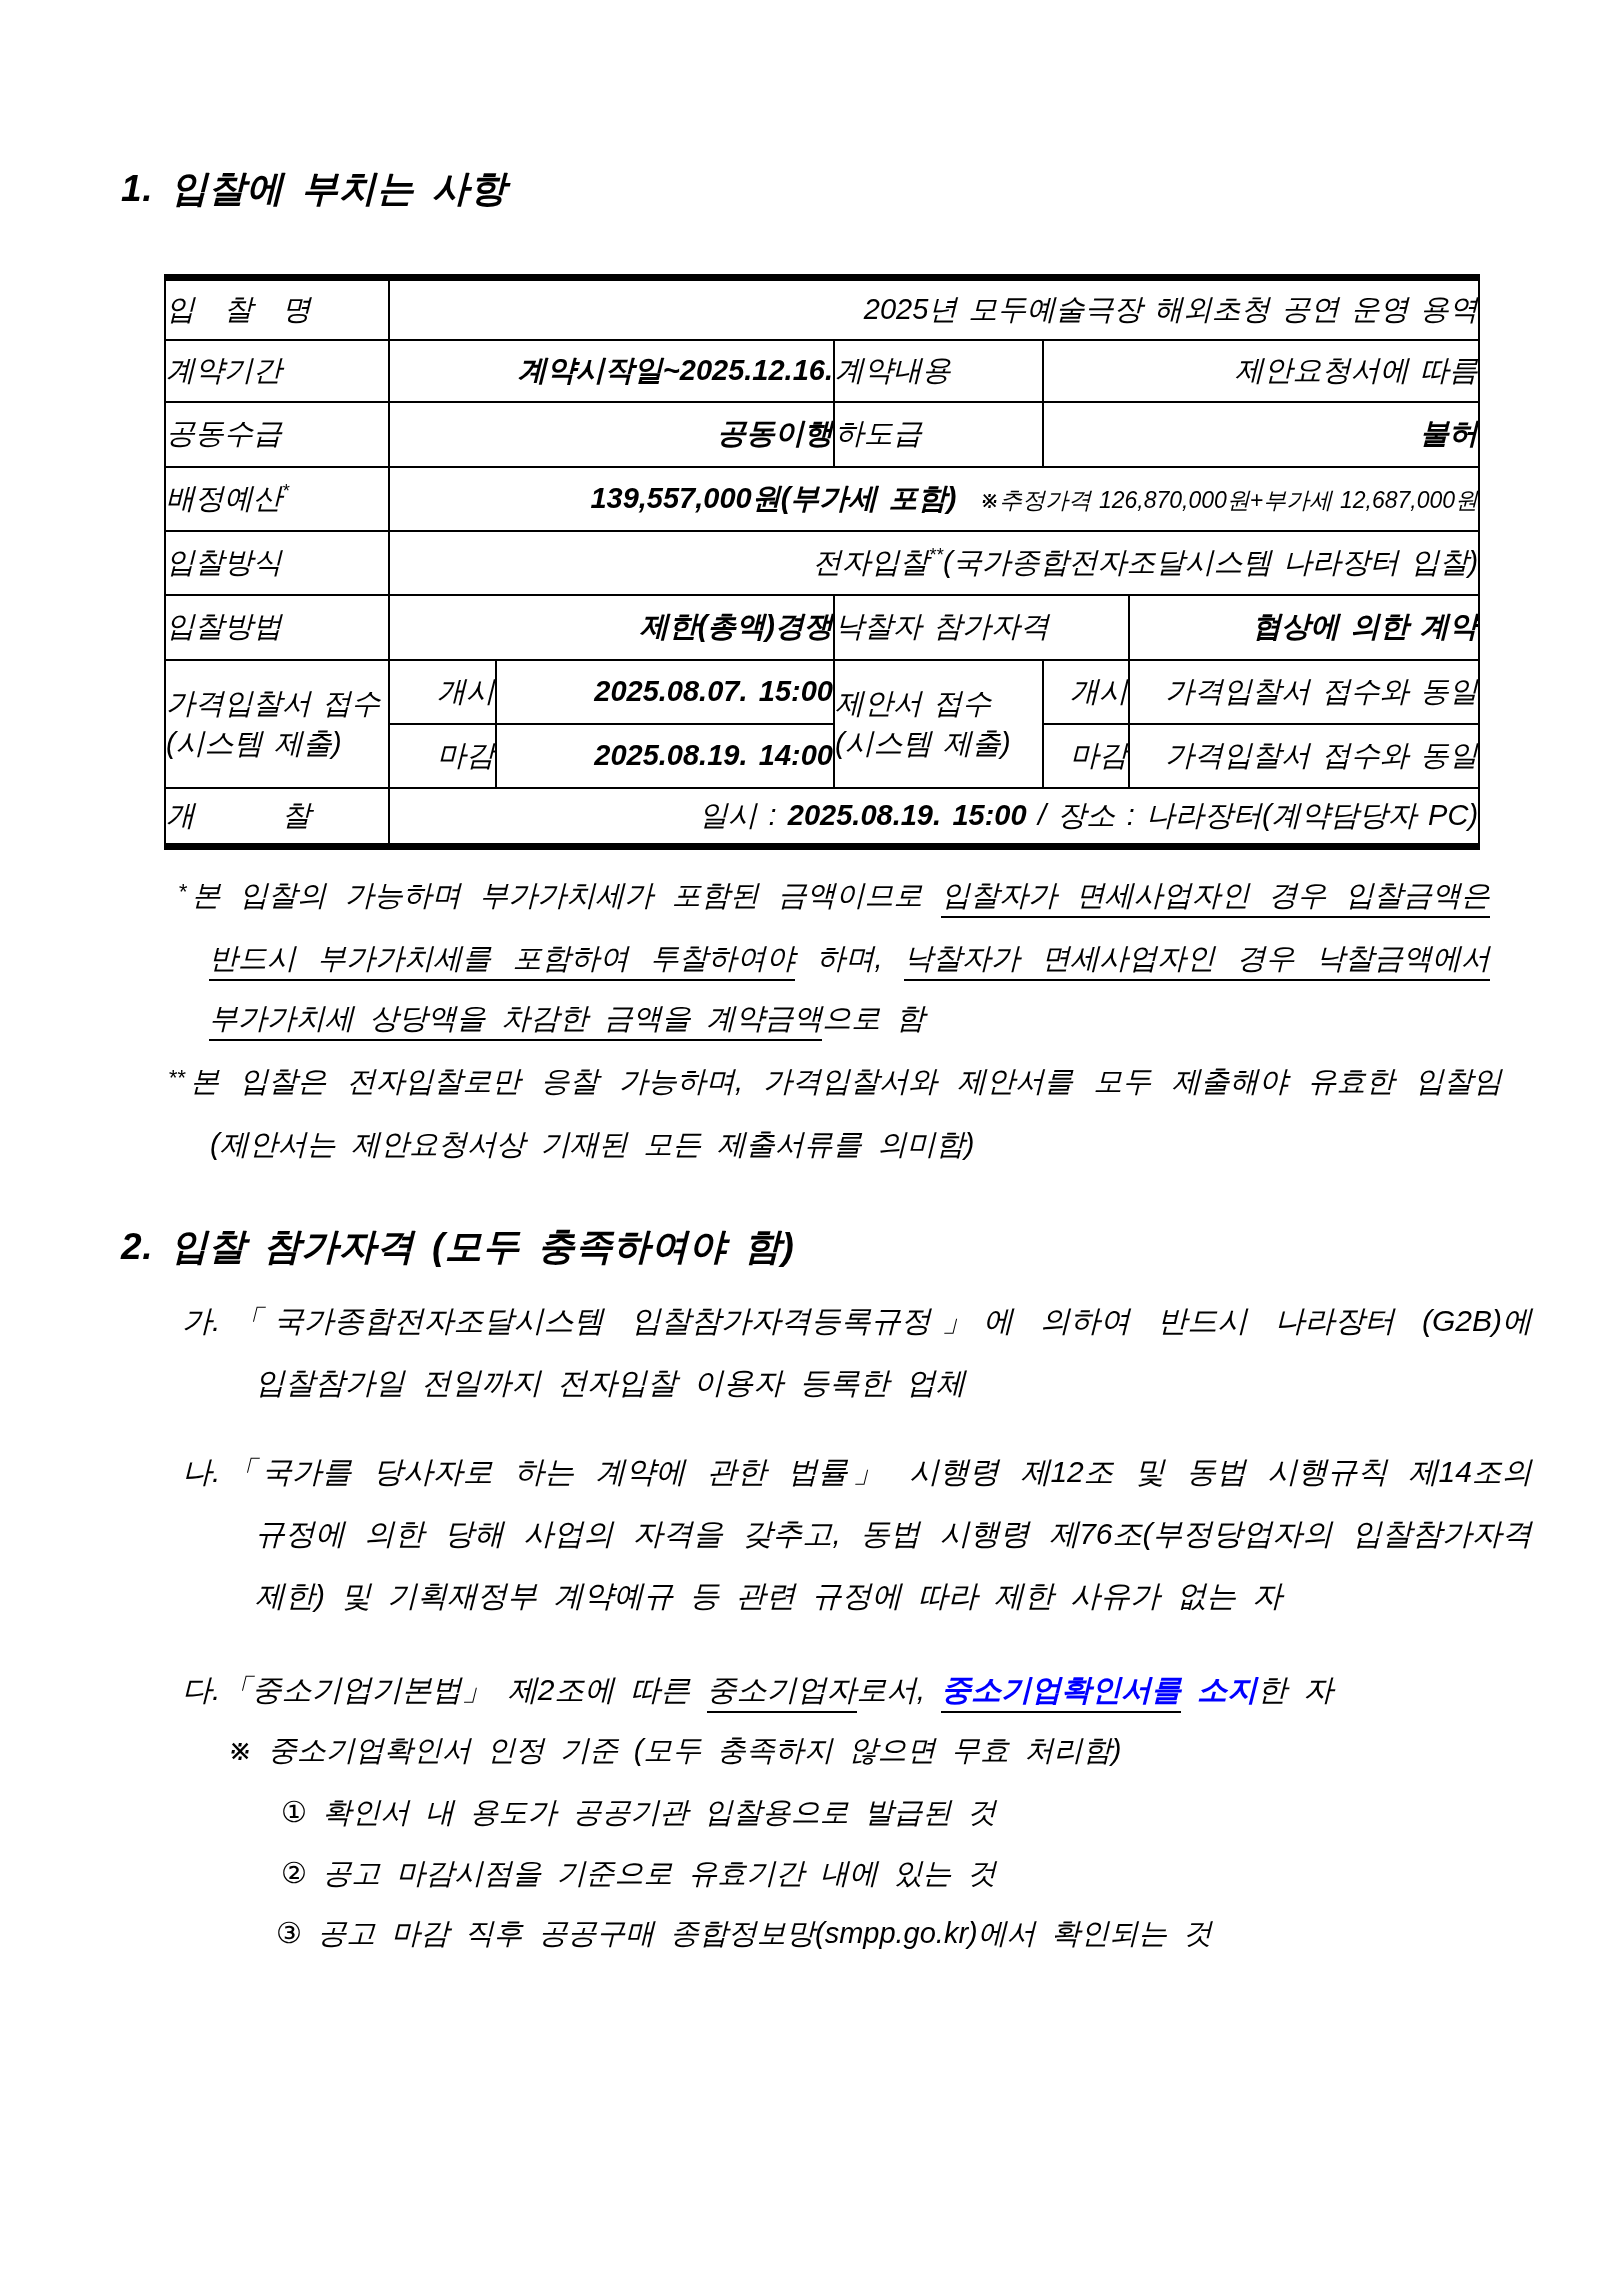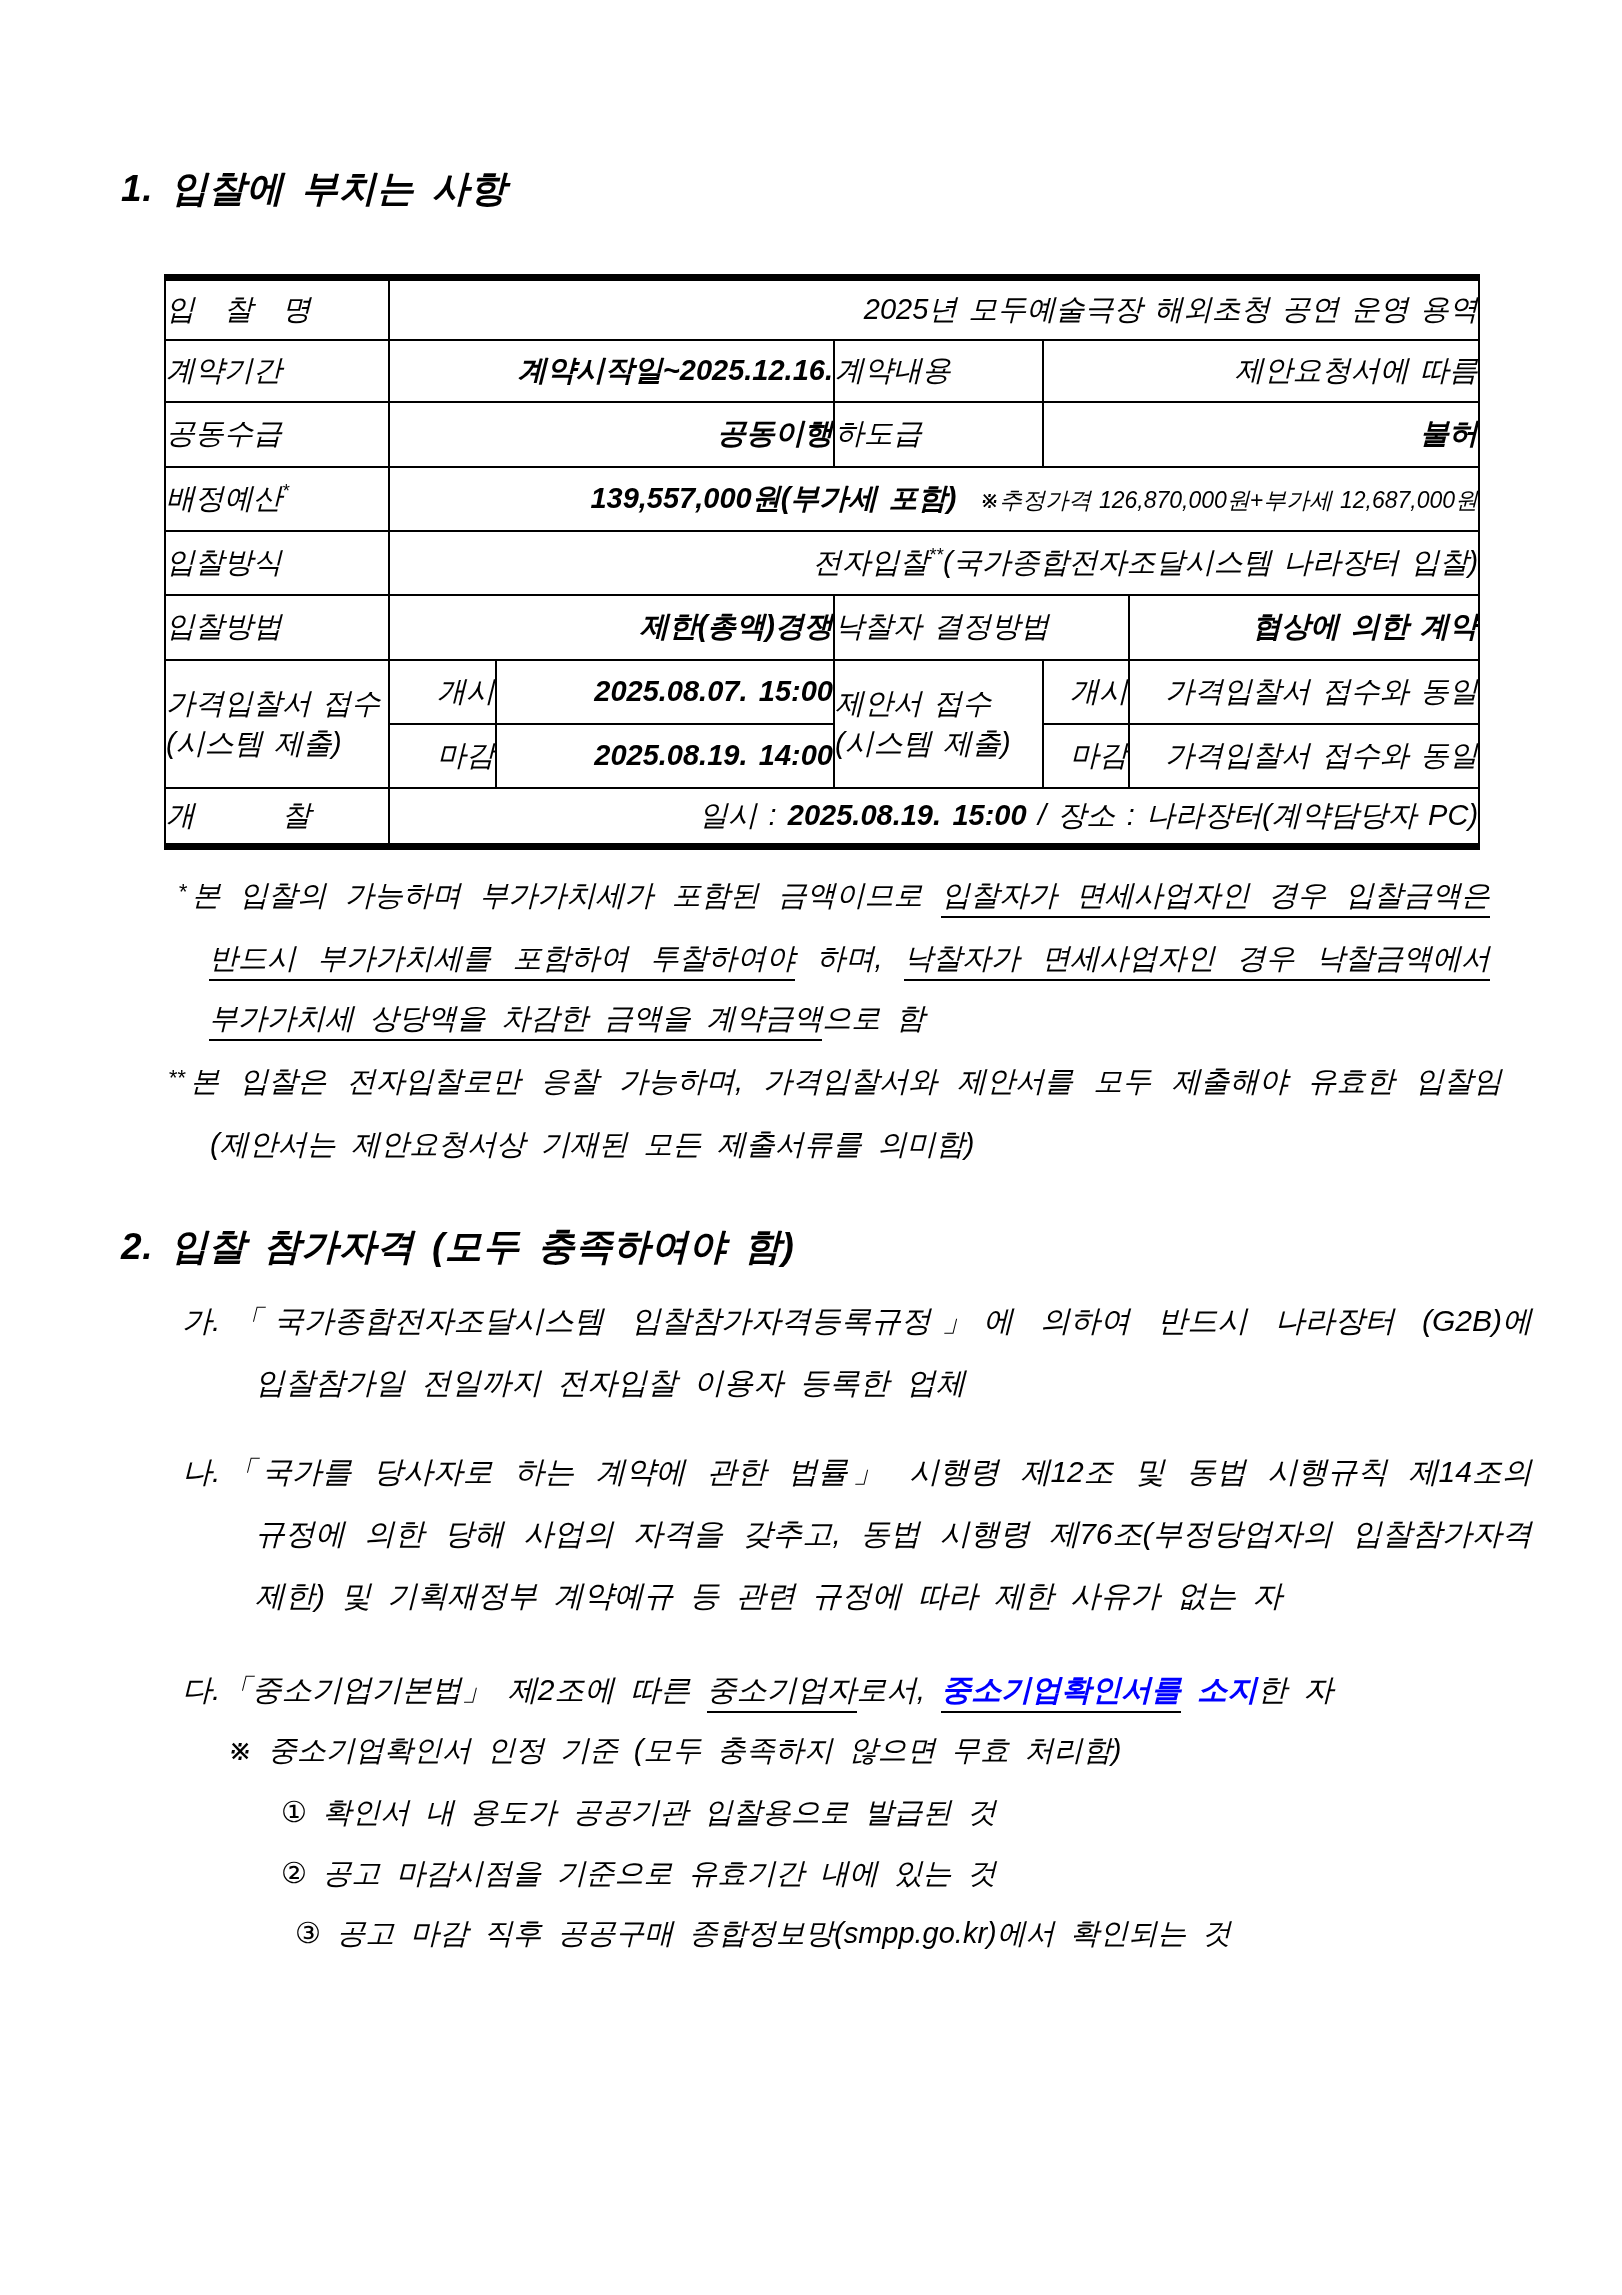--- a/index.html
+++ b/index.html
@@ -52,21 +52,21 @@
   #item-da{left:182px;top:1659px;width:1296px;padding-left:73px;text-indent:-73px;}
   .marker{margin-right:1.3px;}
 
   .sub{
     position:absolute;font-size:29px;line-height:60px;
     text-align:justify;word-break:keep-all;word-spacing:0.26em;color:#000;
   }
   #note1{left:228px;top:1720px;width:1245px;white-space:nowrap;}
   #circle1{left:281px;top:1782px;white-space:nowrap;}
   #circle2{left:281px;top:1843px;white-space:nowrap;}
-  #circle3{left:295px;top:1903px;white-space:nowrap;}
+  #circle3{left:276px;top:1903px;white-space:nowrap;}
   #note2{left:228px;top:1963px;width:1247px;padding-left:55px;text-indent:-55px;}
   .nm{margin-right:15.7px;}
 
   
   .u{border-bottom:2.6px solid #000;padding-bottom:4.6px;}
   .blue{color:#0000ff;font-weight:700;}
 </style>
 </head>
 <body>
 
@@ -108,21 +108,21 @@
     </tr>
     <tr style="height:64px">
       <td class="lbl">입찰방식</td>
       <td class="v" colspan="5">
         <span>전자입찰</span><span class="sup">**</span><span>(국가종합전자조달시스템 나라장터 입찰)</span>
       </td>
     </tr>
     <tr style="height:65px">
       <td class="lbl">입찰방법</td>
       <td class="v b" colspan="2">제한(총액)경쟁</td>
-      <td class="lbl" colspan="2">낙찰자 결정방법</td>
+      <td class="lbl" colspan="2">낙찰자 참가자격</td>
       <td class="v b">협상에 의한 계약</td>
     </tr>
     <tr style="height:64px">
       <td class="lbl lbl2" rowspan="2">
         <div>가격입찰서 접수</div>
         <div>(시스템 제출)</div>
       </td>
       <td class="ctr">개시</td>
       <td class="ctr b">2025.08.07. 15:00</td>
       <td class="lbl lbl2" rowspan="2">

